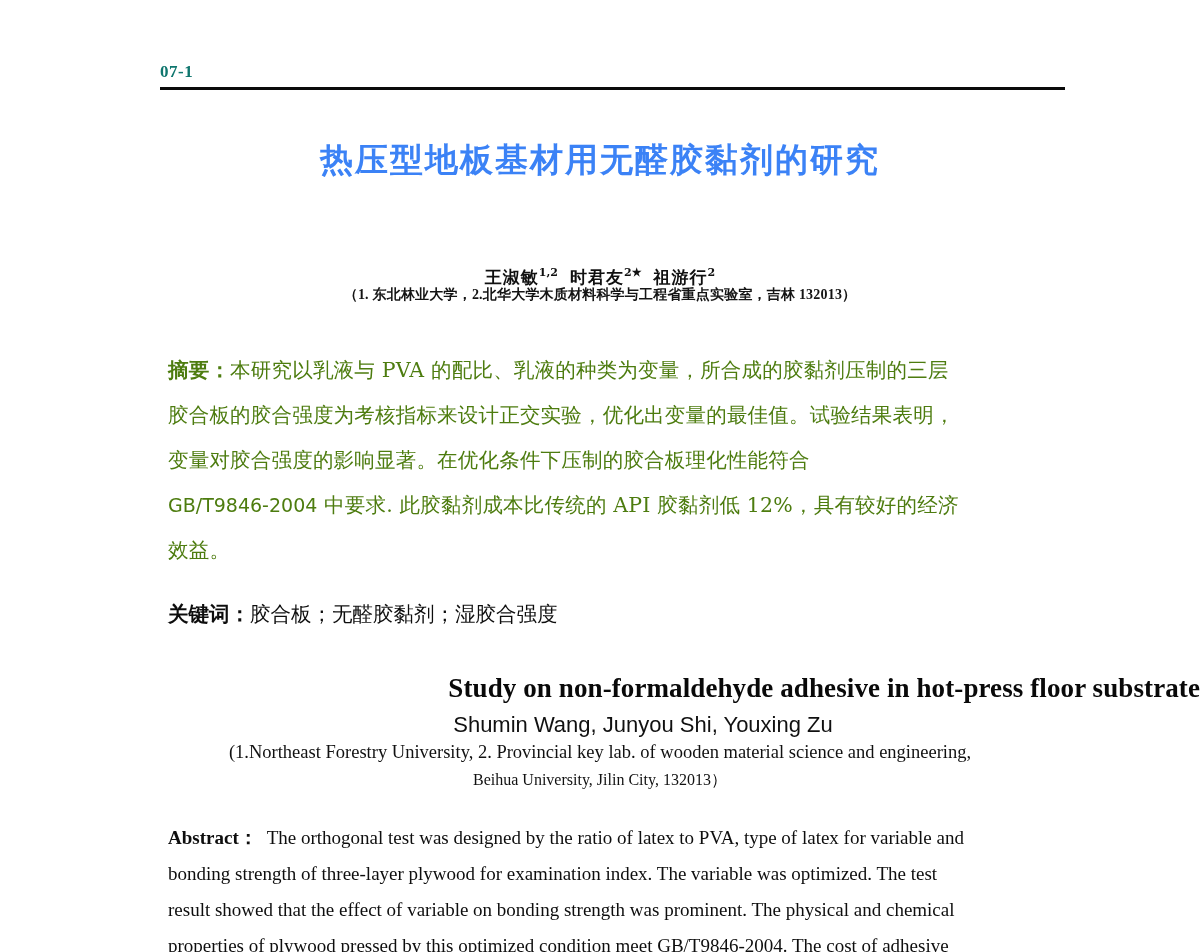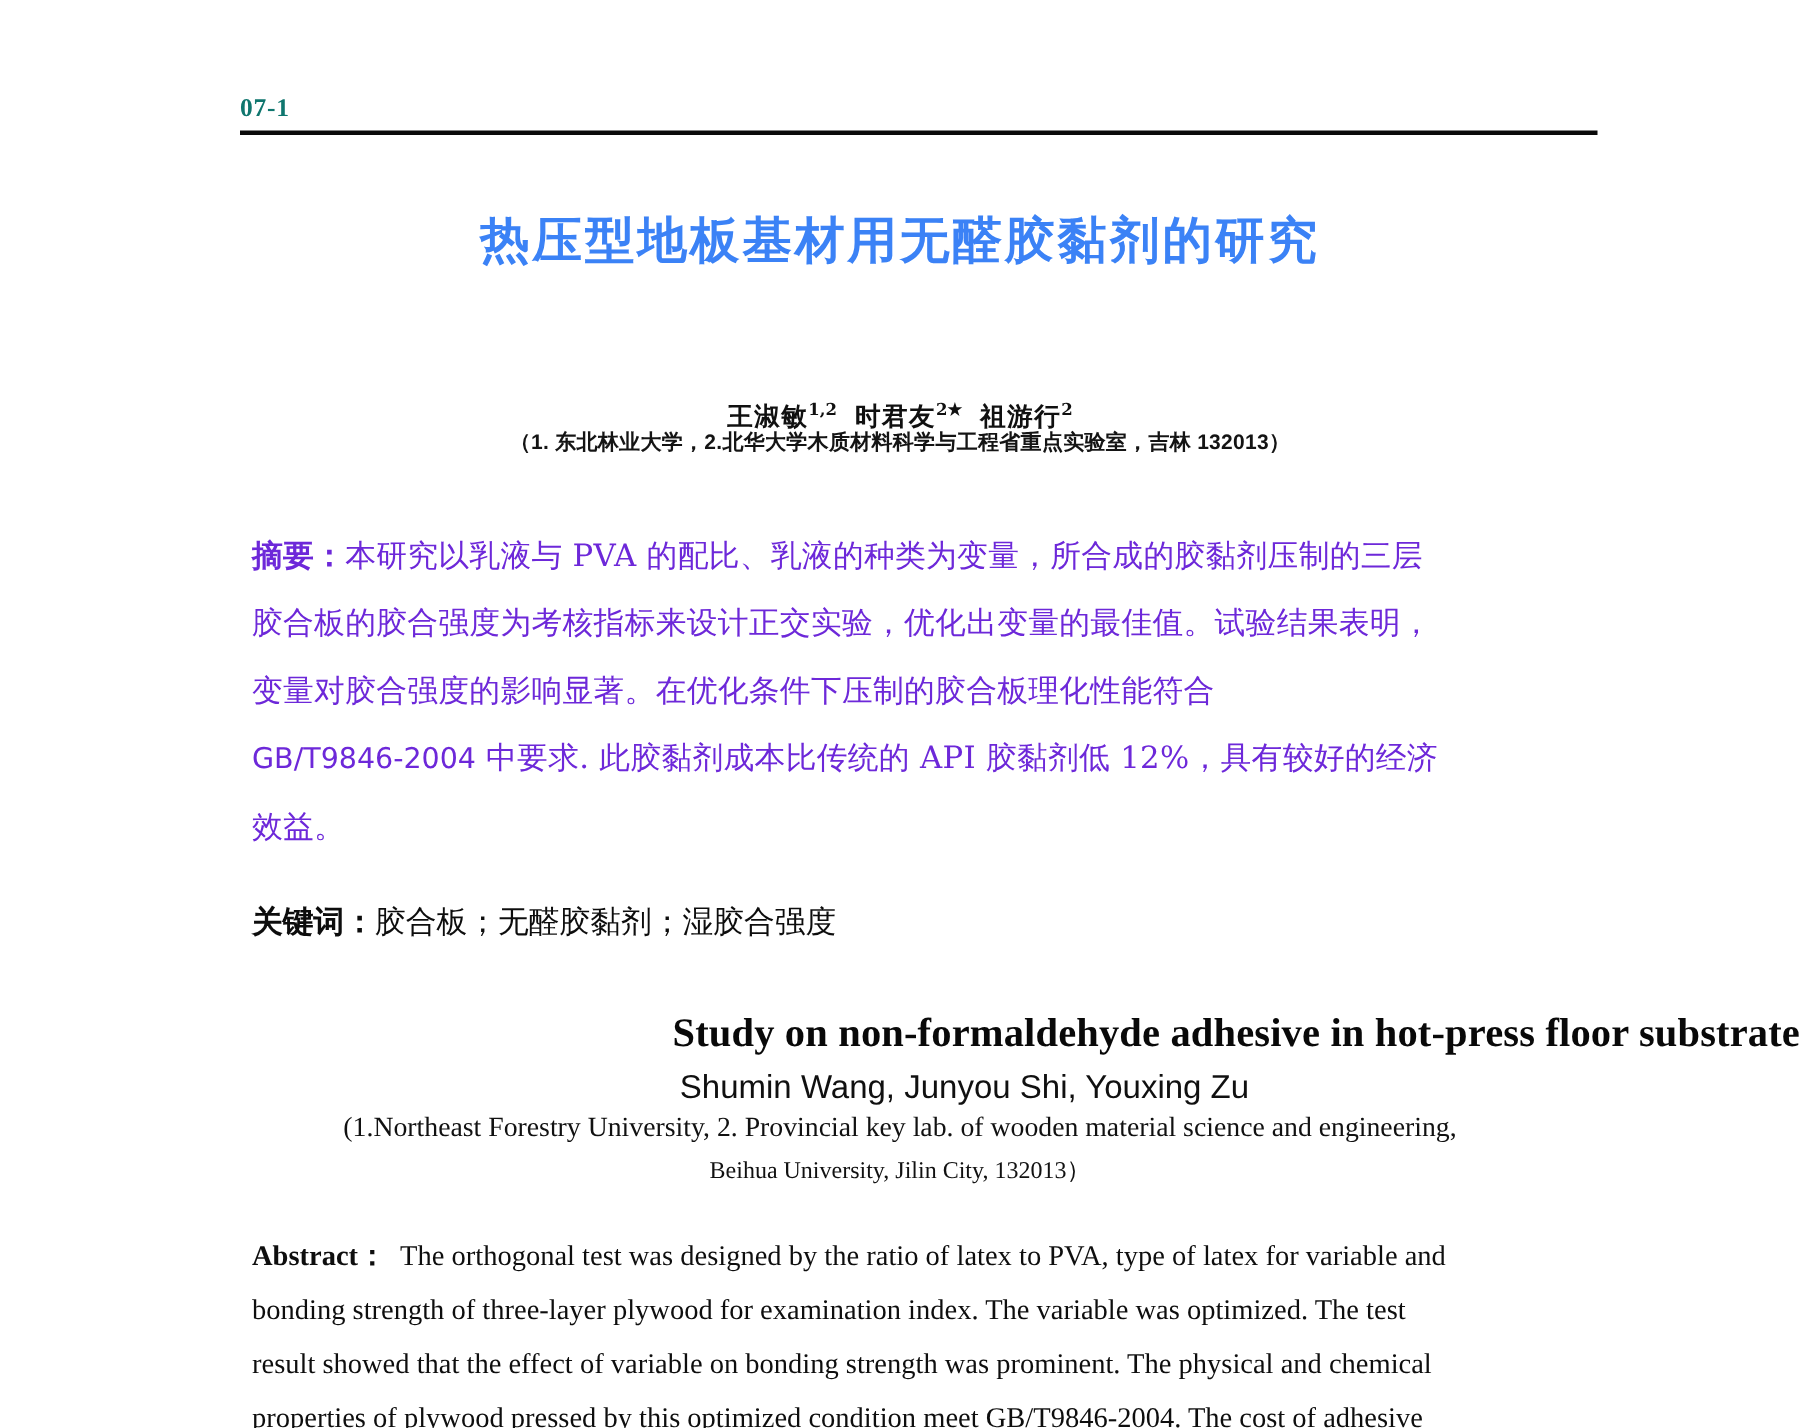--- a/index.html
+++ b/index.html
@@ -79,39 +79,39 @@
     letter-spacing: 0;
   }
   .au-sep { display: inline-block; width: 12px; }
 
   .cn-affil {
     position: absolute;
     left: 0;
     top: 286px;
     width: 1200px;
     text-align: center;
-    font-family: Liberation Sans, sans-serif;
+    font-family: Liberation Serif, serif;
     font-weight: bold;
     font-size: 14px;
     color: #141414;
     letter-spacing: 0.2px;
   }
 
   
   .cn-abstract {
     position: absolute;
     left: 168px;
     top: 348px;
     width: 900px;
   }
   .cn-line {
     font-family: "DejaVu Serif", "Liberation Serif", serif;
     font-size: 20.5px;
     line-height: 45px;
-    color: #6d28d9;
+    color: #4d7c0f;
     white-space: nowrap;
     letter-spacing: 0.2px;
   }
   .cn-line b { font-weight: bold; }
   .cn-line .sans {
     font-family: "DejaVu Sans", "Liberation Sans", sans-serif;
     font-size: 19px;
     letter-spacing: 0;
     text-align: center;
   }

